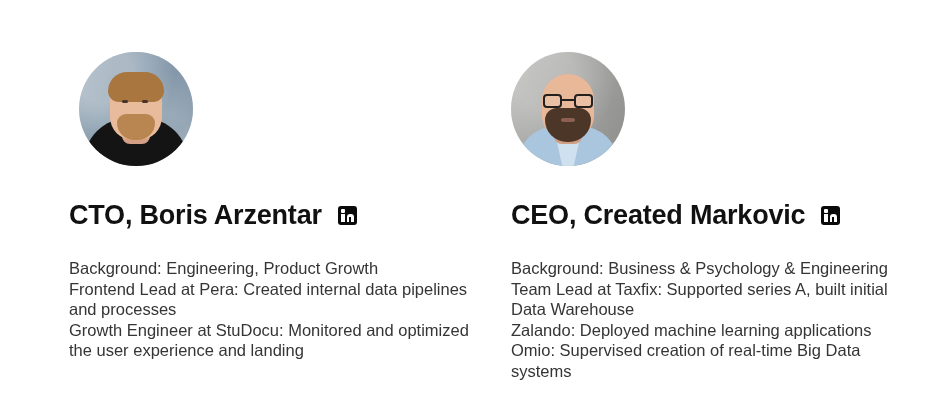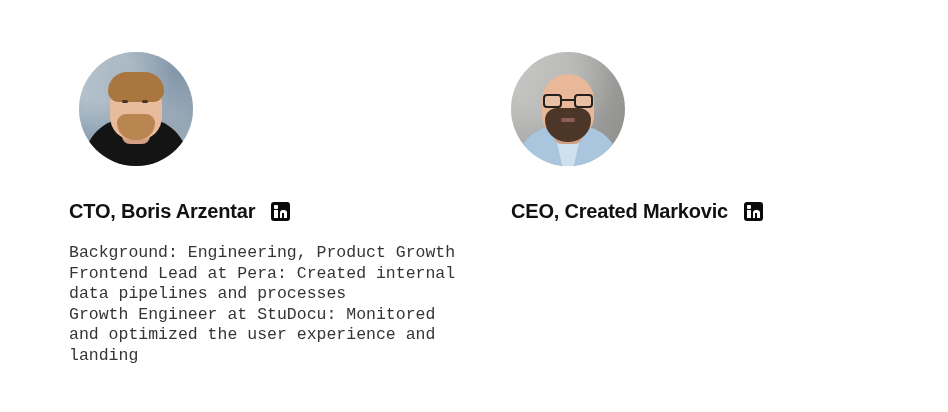--- a/index.html
+++ b/index.html
@@ -174,21 +174,21 @@
     background: #23201e;
   }
 
   
   .name-row {
     display: flex;
     align-items: center;
     margin-top: 34px;
   }
   .name {
-    font-size: 20px;
+    font-size: 27px;
     font-weight: bold;
     color: #111111;
     letter-spacing: -0.2px;
     white-space: nowrap;
   }
   .linkedin {
     display: inline-block;
     width: 19px;
     height: 19px;
     margin-left: 16px;
@@ -217,26 +217,25 @@
     background: #ffffff;
     border-radius: 3px 3px 0 0;
   }
   .li-notch {
     position: absolute;
     left: 11px; top: 11px;
     width: 2px; height: 5px;
     background: #0a0a0a;
   }
   .bio {
-    margin-top: 20px;
+    margin-top: 27px;
     font-size: 16.5px;
     line-height: 20.5px;
     color: #353535;
     white-space: pre-line;
-    font-family: Liberation Mono, monospace;
   }
 </style>
 </head>
 <body>
 
 <div class="page">
 
   <div class="profile profile-left">
 
     <div class="avatar">
@@ -285,15 +284,19 @@
     <div class="name-row">
       <span class="name">CEO, Created Markovic</span>
       <span class="linkedin">
         <span class="li-dot"></span>
         <span class="li-stem"></span>
         <span class="li-arch"></span>
         <span class="li-notch"></span>
       </span>
     </div>
 
+    <div class="bio">Background: Business &amp; Psychology &amp; Engineering
+Team Lead at Taxfix: Supported series A, built initial Data Warehouse
+Zalando: Deployed machine learning applications
+Omio: Supervised creation of real-time Big Data systems</div>
   </div>
 
 </div>
 
 </body></html>

